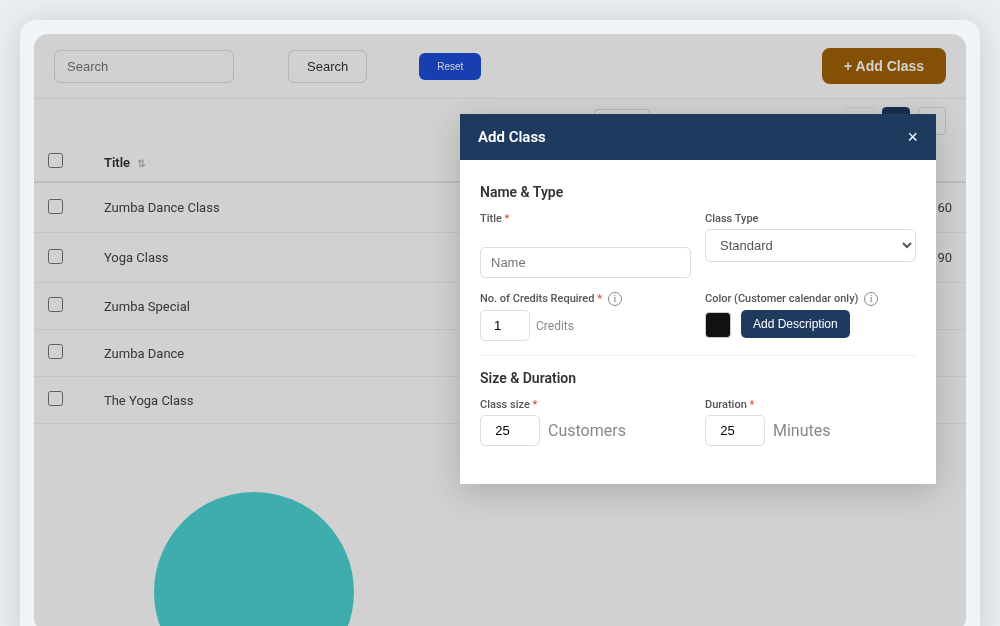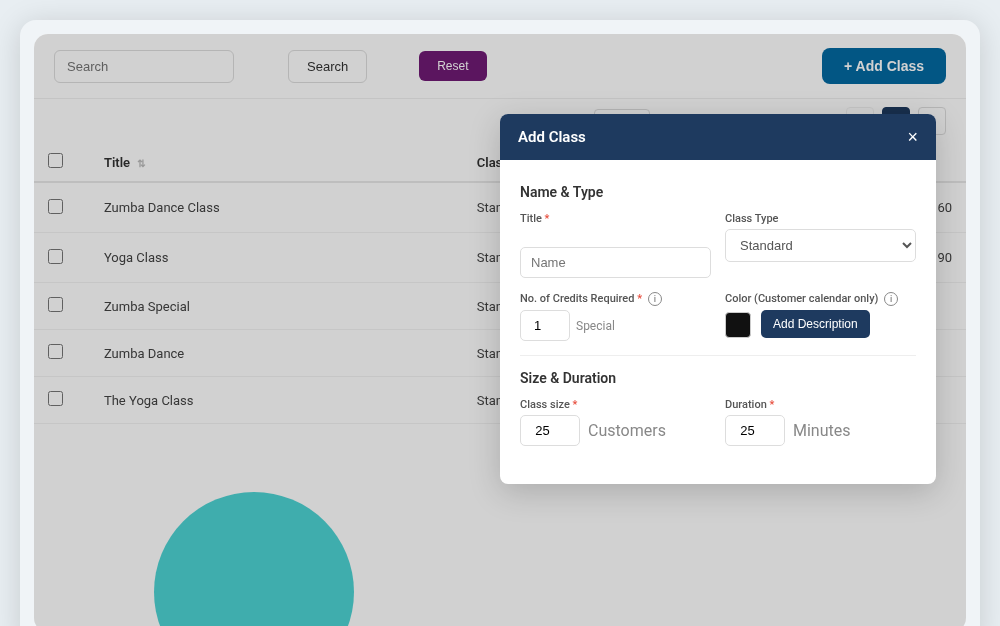--- a/index.html
+++ b/index.html
@@ -73,32 +73,32 @@
       background: #fff;
       border: 1px solid #ddd;
       border-radius: 6px;
       font-size: 13px;
       cursor: pointer;
       color: #333;
     }
     .btn-reset {
       margin-left: 8px;
       padding: 8px 18px;
-      background: #701a75;
+      background: #1d4ed8;
       border: none;
       border-radius: 6px;
-      font-size: 12px;
+      font-size: 10px;
       cursor: pointer;
       color: #fff;
     }
     .toolbar-spacer { flex: 1; }
     .btn-add-class {
       margin-left: auto;
       padding: 10px 22px;
-      background: #0369a1;
+      background: #a16207;
       border: none;
       border-radius: 8px;
       font-size: 14px;
       font-weight: 600;
       cursor: pointer;
       color: #fff;
       display: flex;
       align-items: center;
       gap: 6px;
     }
@@ -201,22 +201,22 @@
       background: rgba(0,0,0,0.18);
       z-index: 10;
       display: flex;
       align-items: flex-start;
       justify-content: flex-end;
     }
 
     
     .modal {
       background: #fff;
-      border-radius: 8px;
-      width: 436px;
+      border-radius: 0;
+      width: 476px;
       margin: 80px 30px 0 0;
       box-shadow: 0 8px 32px rgba(0,0,0,0.18);
       overflow: hidden;
       position: relative;
     }
     .modal-header {
       background: #1e3a5f;
       padding: 14px 18px;
       display: flex;
       align-items: center;
@@ -497,21 +497,21 @@
 
           <div class="form-row">
             <div class="form-group">
               <label class="form-label">
                 <span>No. of Credits Required</span>
                 <span class="required">*</span>
                 <span class="info-icon">i</span>
               </label>
               <div class="credits-row">
                 <input class="credits-input" type="number" value="1" style="">
-                <span class="credits-label">Special</span>
+                <span class="credits-label">Credits</span>
               </div>
             </div>
             <div class="form-group">
               <label class="form-label">
                 <span>Color (Customer calendar only)</span>
                 <span class="info-icon">i</span>
               </label>
               <div class="color-row">
                 <div class="color-swatch"></div>
                 <button class="btn-add-desc">Add Description</button>

